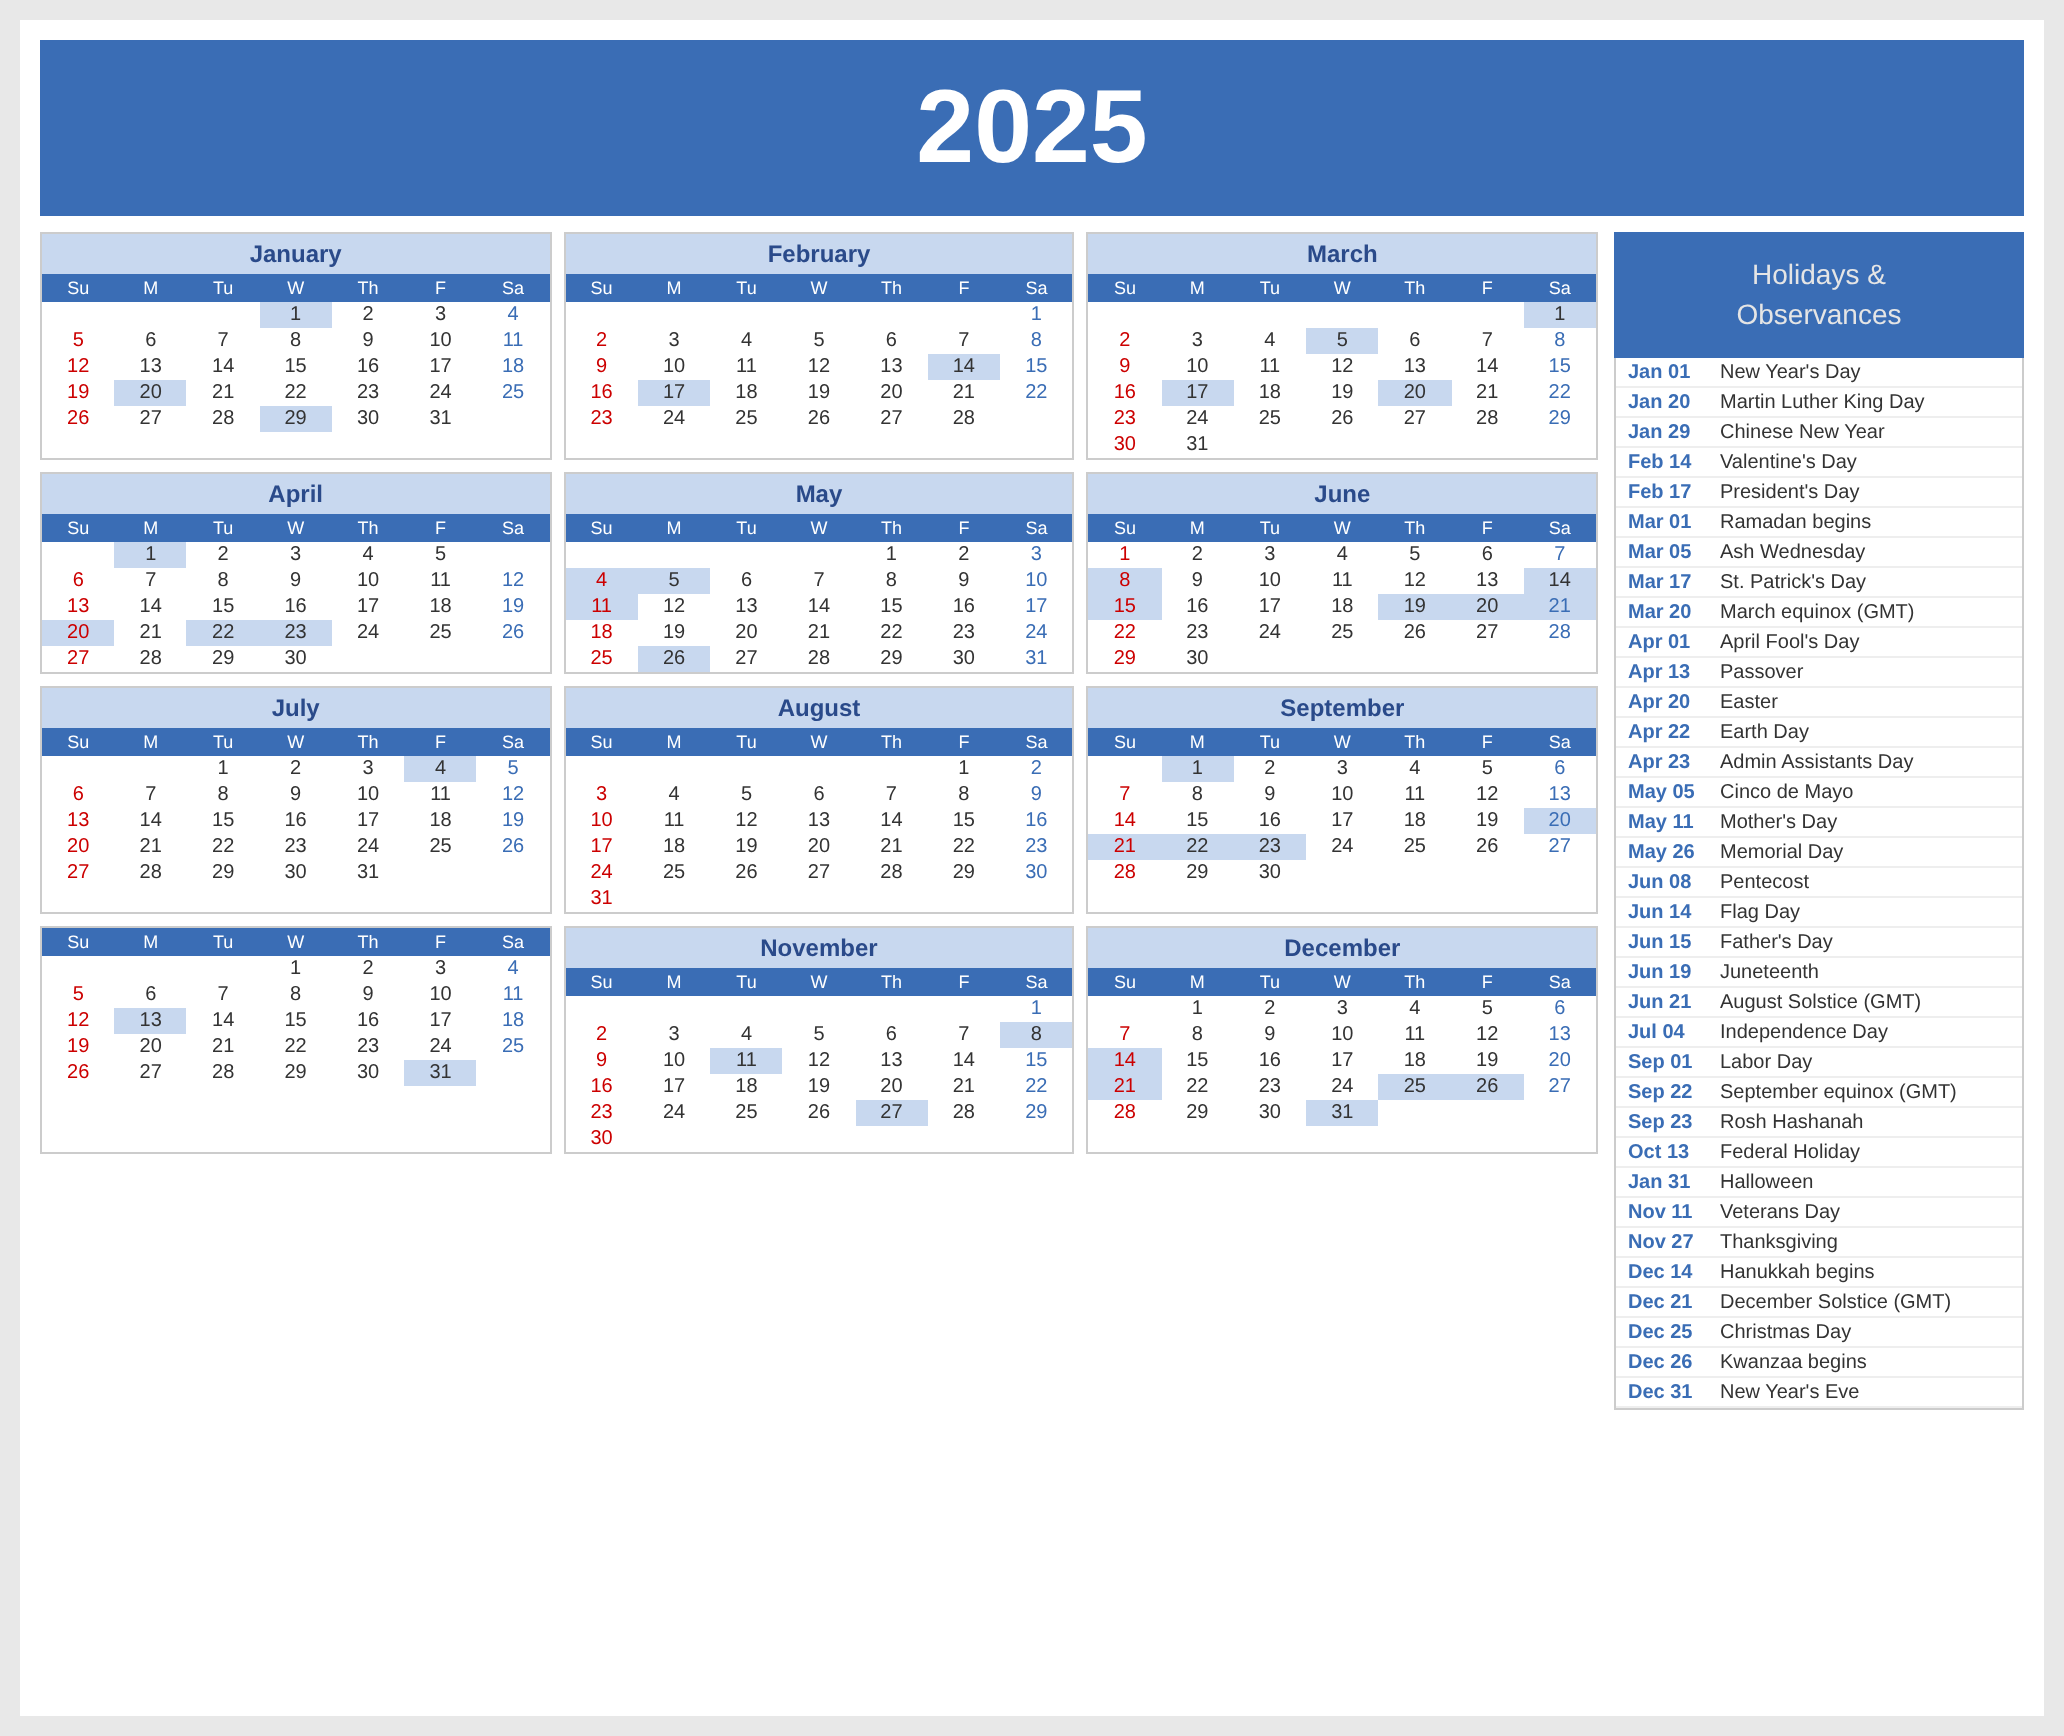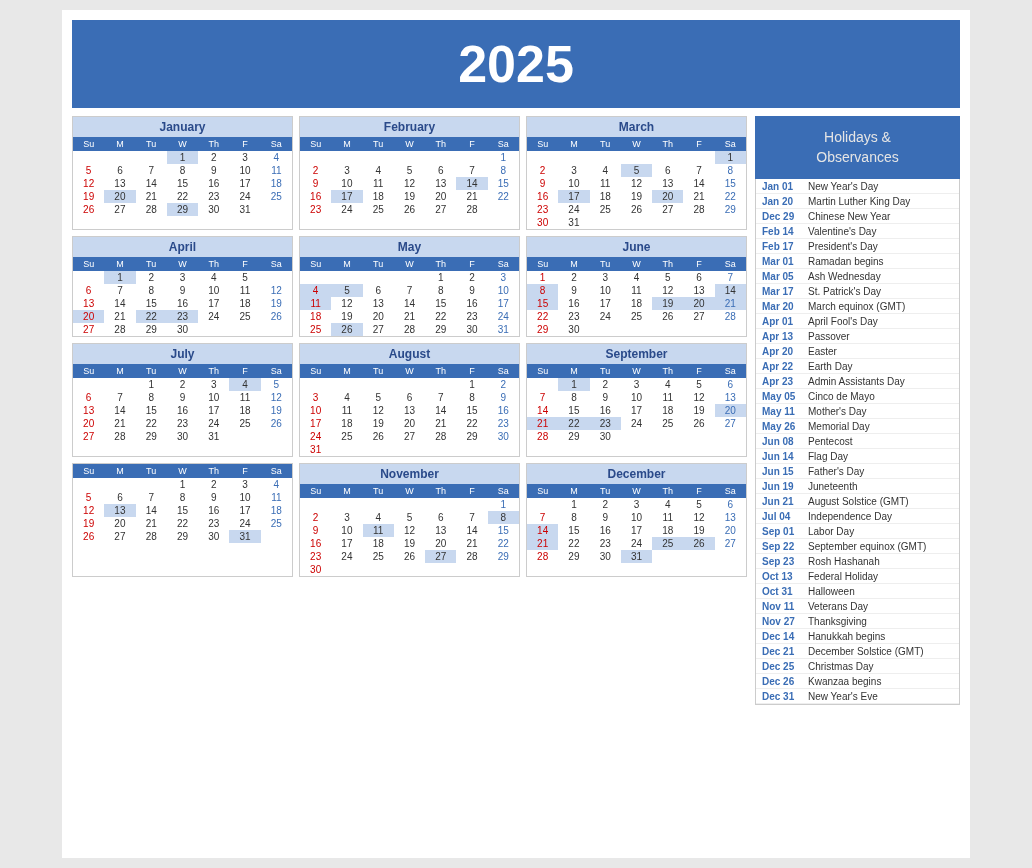--- a/index.html
+++ b/index.html
@@ -6,21 +6,21 @@
     body {
       font-family: Arial, sans-serif;
       background: #e8e8e8;
       display: flex;
       justify-content: center;
       align-items: flex-start;
       padding: 10px;
     }
     .page {
       background: white;
-      width: 908px;
+      width: 1012px;
       min-height: 848px;
       padding: 10px;
       display: flex;
       flex-direction: column;
     }
     .header {
       background: #3a6db5;
       color: white;
       text-align: center;
       font-size: 52px;
@@ -936,21 +936,21 @@
       <div class="holiday-list" id="holiday-list-container">
       <div class="holiday-item">
             <span class="holiday-date">Jan 01</span>
             <span class="holiday-name">New Year's Day</span>
           </div>
           <div class="holiday-item">
             <span class="holiday-date">Jan 20</span>
             <span class="holiday-name">Martin Luther King Day</span>
           </div>
           <div class="holiday-item">
-            <span class="holiday-date">Dec 29</span>
+            <span class="holiday-date">Jan 29</span>
             <span class="holiday-name">Chinese New Year</span>
           </div>
           <div class="holiday-item">
             <span class="holiday-date">Feb 14</span>
             <span class="holiday-name">Valentine's Day</span>
           </div>
           <div class="holiday-item">
             <span class="holiday-date">Feb 17</span>
             <span class="holiday-name">President's Day</span>
           </div>
@@ -1036,21 +1036,21 @@
           </div>
           <div class="holiday-item">
             <span class="holiday-date">Sep 23</span>
             <span class="holiday-name">Rosh Hashanah</span>
           </div>
           <div class="holiday-item">
             <span class="holiday-date">Oct 13</span>
             <span class="holiday-name">Federal Holiday</span>
           </div>
           <div class="holiday-item">
-            <span class="holiday-date">Oct 31</span>
+            <span class="holiday-date">Jan 31</span>
             <span class="holiday-name">Halloween</span>
           </div>
           <div class="holiday-item">
             <span class="holiday-date">Nov 11</span>
             <span class="holiday-name">Veterans Day</span>
           </div>
           <div class="holiday-item">
             <span class="holiday-date">Nov 27</span>
             <span class="holiday-name">Thanksgiving</span>
           </div>

